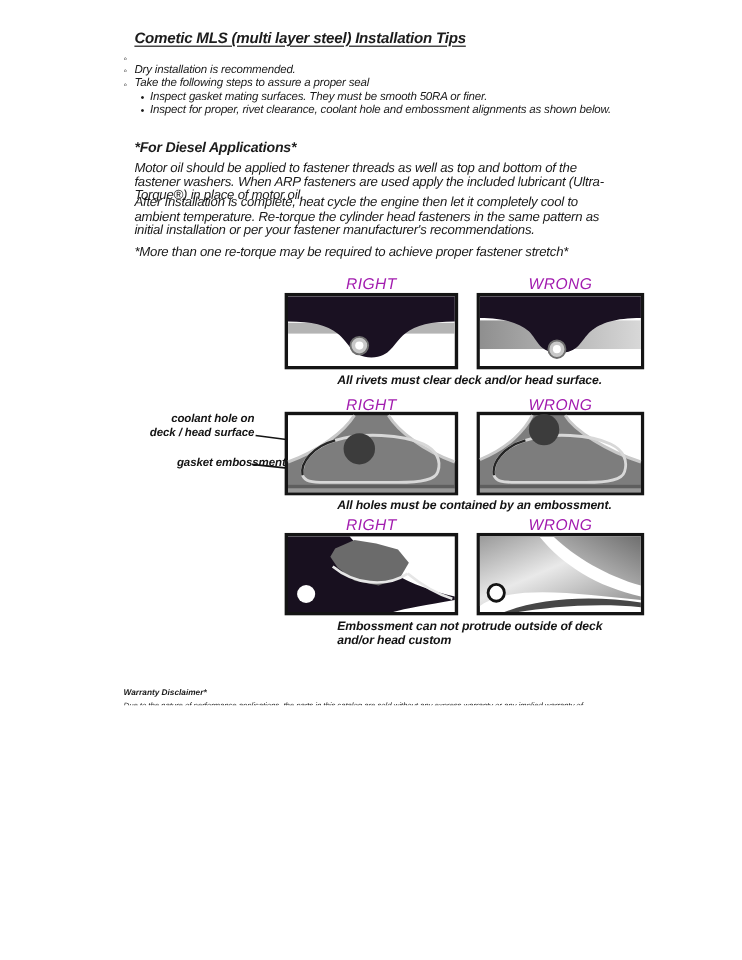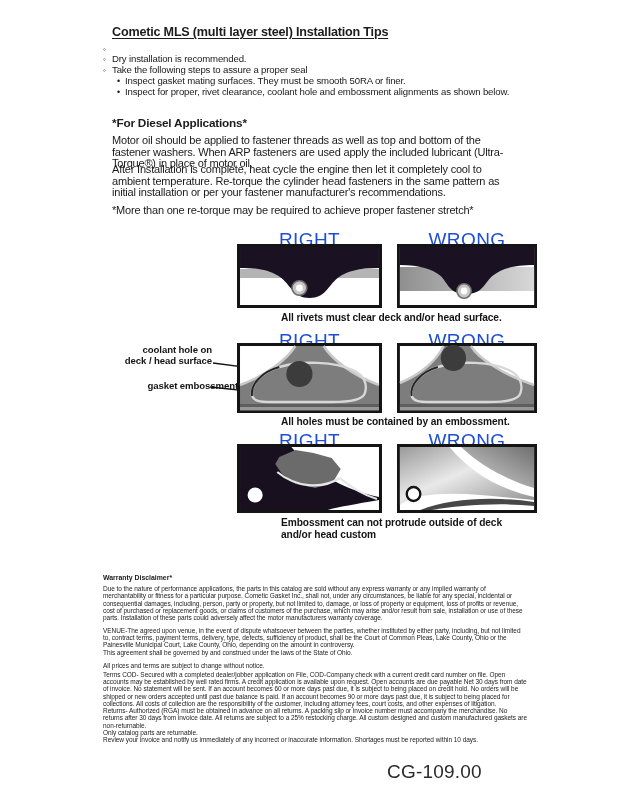--- a/index.html
+++ b/index.html
@@ -1,30 +1,30 @@
 <!DOCTYPE html>
 <html><head>
 <meta charset="utf-8">
 <style>
   html,body{margin:0;padding:0;background:#ffffff;}
-  .page{position:relative;width:618px;height:800px;background:#ffffff;overflow:hidden;
-        font-family:"Liberation Sans", sans-serif;color:#1c1c1c;}
+  .page{position:relative;width:618px;height:588px;background:#ffffff;overflow:hidden;
+        font-family:"Liberation Sans", sans-serif;color:#1c1c1c;font-style:italic;}
   .abs{position:absolute;}
   .title{left:112px;top:25px;font-size:12.6px;font-weight:bold;letter-spacing:-0.2px;
          text-decoration:underline;text-underline-offset:2px;}
   .tips{left:103px;top:44px;font-size:9.6px;letter-spacing:-0.15px;color:#1a1a1a;}
   .tip-row{display:flex;line-height:10.3px;white-space:nowrap;}
   .tip-row .mk{display:inline-block;width:9px;font-size:8.5px;}
   .tip-row.sub{padding-left:14px;}
   .tip-row.sub .mk{width:8px;font-size:9px;}
   .tip-row.sub.first{margin-top:1.5px;}
   .diesel-h{left:112px;top:116px;font-size:11.8px;font-weight:bold;letter-spacing:-0.2px;}
   .para{left:112px;width:394px;font-size:11px;line-height:11.7px;letter-spacing:-0.2px;color:#1a1a1a;}
   .p1{top:135px;} .p2{top:164px;} .p3{top:205px;}
-  .dlabel{font-size:19px;letter-spacing:0.4px;color:#1d4ed8;text-align:center;font-weight:400;}
+  .dlabel{font-size:13px;letter-spacing:0.4px;color:#a21caf;text-align:center;font-weight:400;}
   .caption{font-size:10.2px;font-weight:bold;letter-spacing:-0.1px;color:#141414;margin-left:44px;}
   .annot{font-size:9.6px;font-weight:bold;text-align:right;line-height:11px;letter-spacing:-0.1px;color:#141414;}
   .legal-h{left:103px;top:574px;font-size:6.9px;font-weight:bold;color:#1a1a1a;}
   .lp{left:103px;width:425px;font-size:6.5px;line-height:7.35px;letter-spacing:-0.05px;color:#222222;}
   .footer{left:387px;top:761px;font-size:19px;letter-spacing:0.2px;color:#2a2a2a;}
   svg{display:block;}
 </style>
 </head>
 <body>
 

